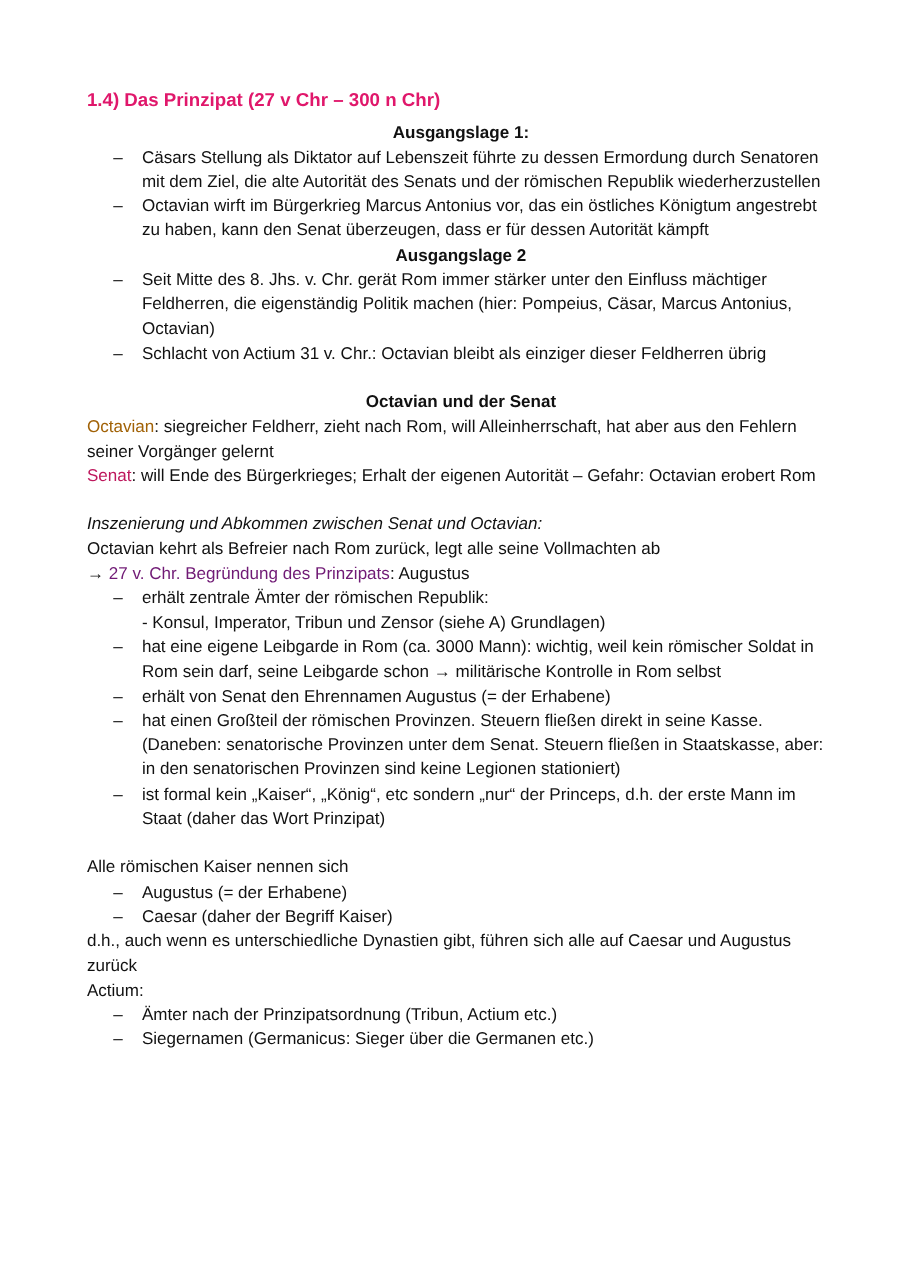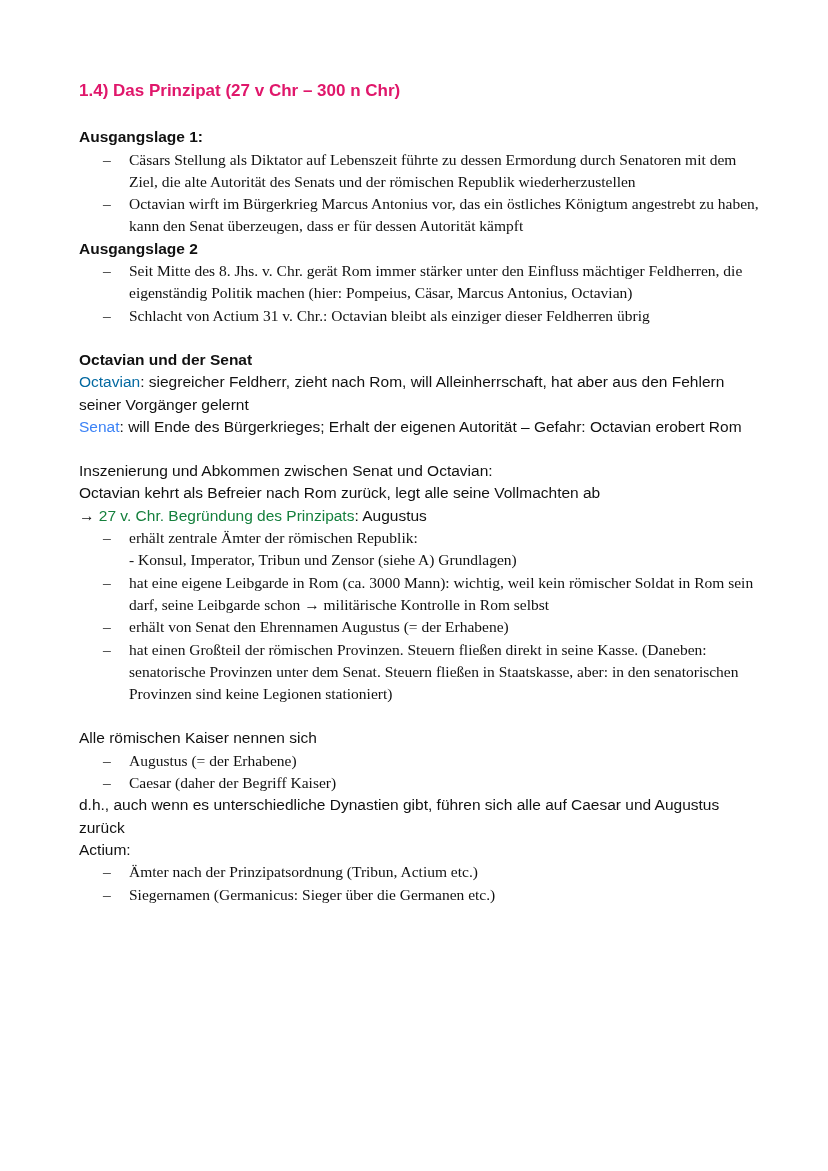--- a/index.html
+++ b/index.html
@@ -1,23 +1,23 @@
 <!DOCTYPE html>
 <html><head>
 <meta charset="utf-8">
 <style>
   html, body { margin: 0; padding: 0; background: #ffffff; }
   body { width: 828px; height: 1171px; position: relative; overflow: hidden;
          font-family: "Liberation Sans", "DejaVu Sans", sans-serif; color: #111; }
   .page { position: absolute; left: 79px; top: 80px; width: 680px; font-size: 15.5px; line-height: 22.3px; }
-  .title { font-weight: bold; font-size: 17px; margin-bottom: 24px; }
-  .h { font-weight: bold; }
-  .ital { }
+  .title { font-weight: bold; font-size: 17px; margin-bottom: 8px; }
+  .h { font-weight: bold; text-align: center; }
+  .ital { font-style: italic; }
   .gap { height: 22px; }
-  ul { list-style: none; margin: 0; padding: 0; font-family: Liberation Serif, serif; }
+  ul { list-style: none; margin: 0; padding: 0; }
   li { position: relative; padding-left: 50px; }
   li::before { content: "–"; position: absolute; left: 24px; top: 0; }
 </style>
 </head>
 <body>
 
 <div class="page">
   <div class="title" style="color:#e0176b">1.4) Das Prinzipat (27 v Chr – 300 n Chr)</div>
 
   <div class="h">Ausgangslage 1:</div>
@@ -26,32 +26,33 @@
     <li>Octavian wirft im Bürgerkrieg Marcus Antonius vor, das ein östliches Königtum angestrebt zu haben, kann den Senat überzeugen, dass er für dessen Autorität kämpft</li>
   </ul>
   <div class="h">Ausgangslage 2</div>
   <ul>
     <li>Seit Mitte des 8. Jhs. v. Chr. gerät Rom immer stärker unter den Einfluss mächtiger Feldherren, die eigenständig Politik machen (hier: Pompeius, Cäsar, Marcus Antonius, Octavian)</li>
     <li>Schlacht von Actium 31 v. Chr.: Octavian bleibt als einziger dieser Feldherren übrig</li>
   </ul>
 
   <div class="gap"></div>
   <div class="h">Octavian und der Senat</div>
-  <div><span style="color:#0369a1">Octavian</span><span>: siegreicher Feldherr, zieht nach Rom, will Alleinherrschaft, hat aber aus den Fehlern seiner Vorgänger gelernt</span></div>
-  <div><span style="color:#3b82f6">Senat</span><span>: will Ende des Bürgerkrieges; Erhalt der eigenen Autorität – Gefahr: Octavian erobert Rom</span></div>
+  <div><span style="color:#a16207">Octavian</span><span>: siegreicher Feldherr, zieht nach Rom, will Alleinherrschaft, hat aber aus den Fehlern seiner Vorgänger gelernt</span></div>
+  <div><span style="color:#be185d">Senat</span><span>: will Ende des Bürgerkrieges; Erhalt der eigenen Autorität – Gefahr: Octavian erobert Rom</span></div>
 
   <div class="gap"></div>
   <div class="ital">Inszenierung und Abkommen zwischen Senat und Octavian:</div>
   <div>Octavian kehrt als Befreier nach Rom zurück, legt alle seine Vollmachten ab</div>
-  <div><span>→ </span><span style="color:#15803d">27 v. Chr. Begründung des Prinzipats</span><span>: Augustus</span></div>
+  <div><span>→ </span><span style="color:#701a75">27 v. Chr. Begründung des Prinzipats</span><span>: Augustus</span></div>
   <ul>
     <li><span>erhält zentrale Ämter der römischen Republik:</span><br><span>- Konsul, Imperator, Tribun und Zensor (siehe A) Grundlagen)</span></li>
     <li>hat eine eigene Leibgarde in Rom (ca. 3000 Mann): wichtig, weil kein römischer Soldat in Rom sein darf, seine Leibgarde schon → militärische Kontrolle in Rom selbst</li>
     <li>erhält von Senat den Ehrennamen Augustus (= der Erhabene)</li>
     <li>hat einen Großteil der römischen Provinzen. Steuern fließen direkt in seine Kasse. (Daneben: senatorische Provinzen unter dem Senat. Steuern fließen in Staatskasse, aber: in den senatorischen Provinzen sind keine Legionen stationiert)</li>
+    <li>ist formal kein „Kaiser“, „König“, etc sondern „nur“ der Princeps, d.h. der erste Mann im Staat (daher das Wort Prinzipat)</li>
   </ul>
 
   <div class="gap"></div>
   <div>Alle römischen Kaiser nennen sich</div>
   <ul>
     <li>Augustus (= der Erhabene)</li>
     <li>Caesar (daher der Begriff Kaiser)</li>
   </ul>
   <div>d.h., auch wenn es unterschiedliche Dynastien gibt, führen sich alle auf Caesar und Augustus zurück</div>
   <div>Actium:</div>

